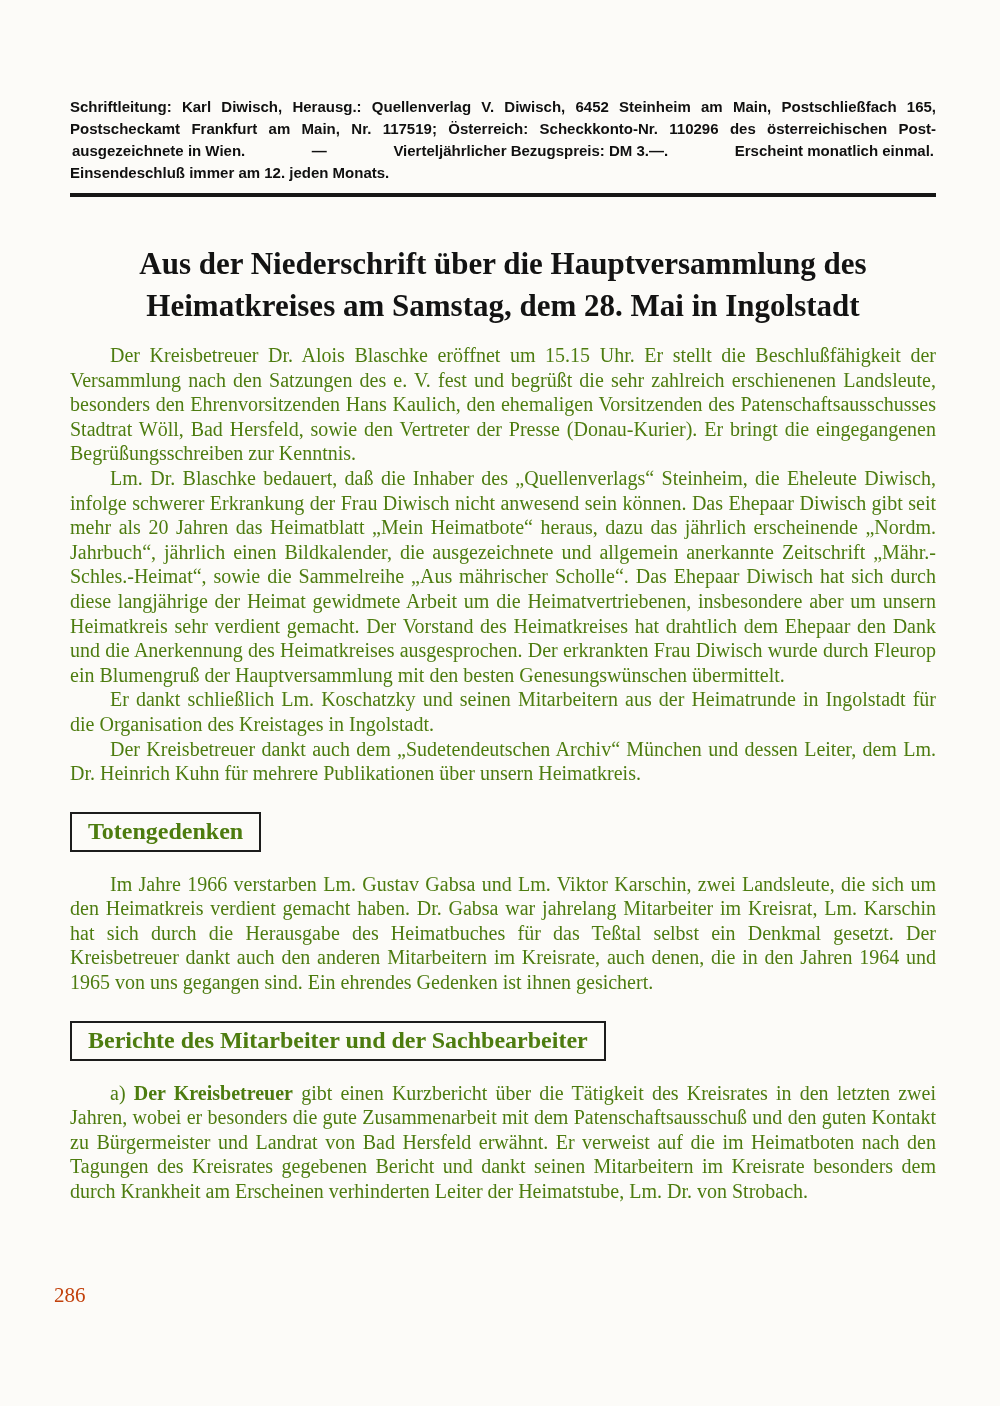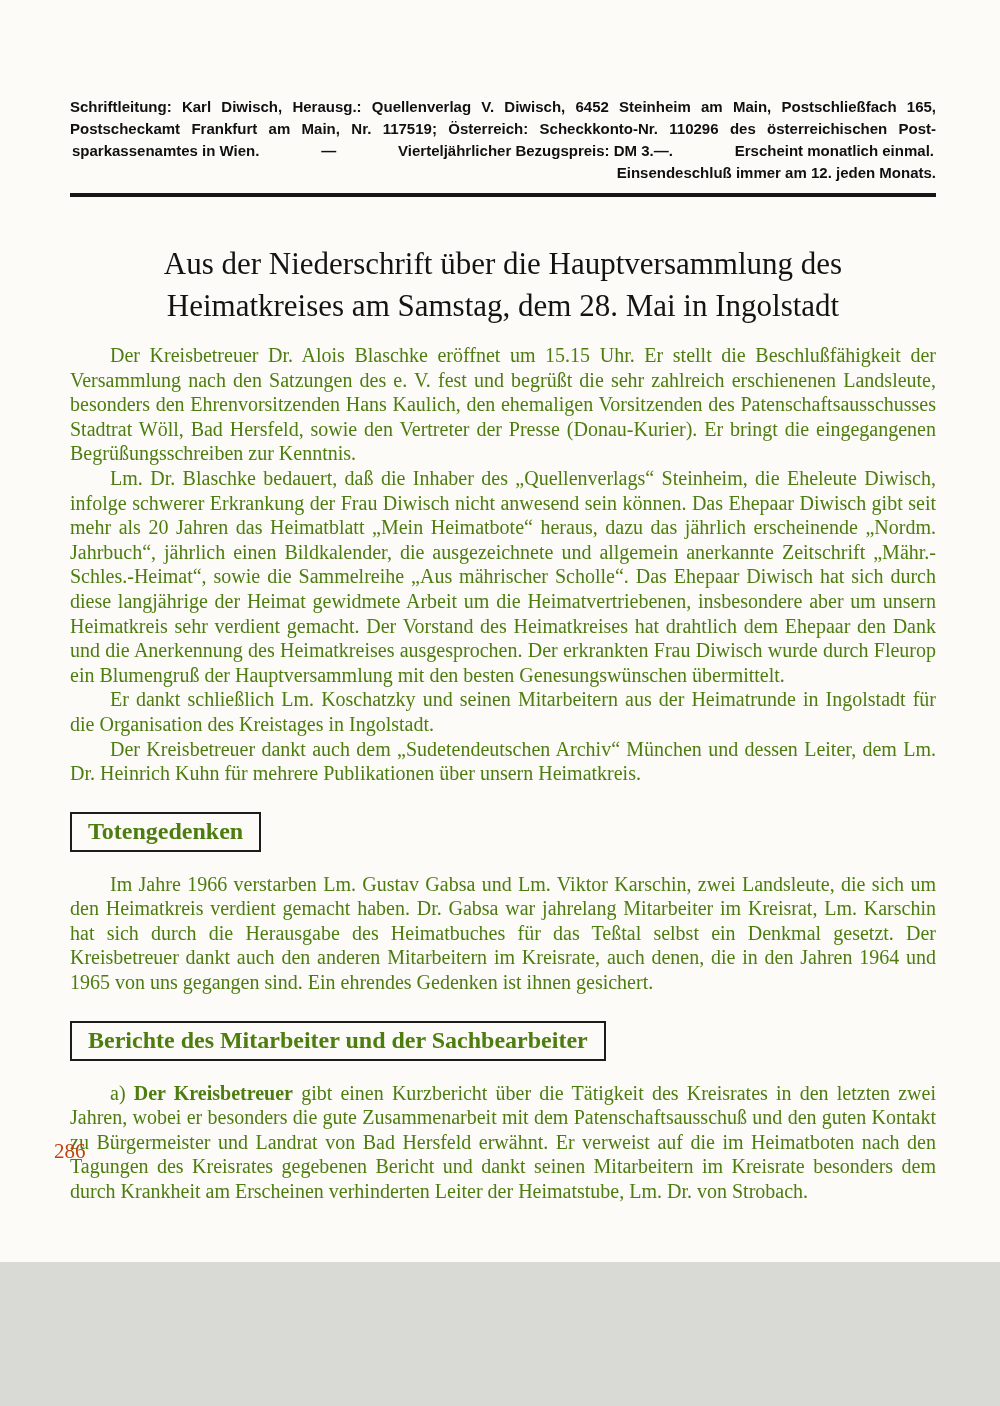--- a/index.html
+++ b/index.html
@@ -2,50 +2,50 @@
 <html><head>
 <meta charset="utf-8">
 <style>
   * { margin: 0; padding: 0; box-sizing: border-box; }
   html, body { background: #d9d9d6; }
   body { font-family: "Liberation Serif", serif; }
 
   .page {
     position: relative;
     width: 1000px;
-    height: 1262px;
+    height: 1406px;
     margin: 0 auto;
     background: #fcfbf8;
     padding: 96px 64px 40px 70px;
     color: #1b1b1b;
     overflow: hidden;
   }
 
   
   .masthead {
     font-family: "Liberation Sans", sans-serif;
     font-weight: bold;
     font-size: 15px;
     line-height: 22px;
     color: #101010;
   }
   .mh-justify { text-align: justify; text-align-last: justify; }
   .mh-line3 { display: flex; justify-content: space-between; align-items: baseline; padding: 0 2px; }
-  .mh-center { text-align: right; }
+  .mh-center { text-align: left; }
 
   .rule {
     border: none;
     border-top: 4px solid #161616;
     margin-top: 9px;
   }
 
   
   .title {
     font-family: "Liberation Serif", serif;
-    font-weight: normal;
+    font-weight: bold;
     font-size: 31px;
     line-height: 42px;
     text-align: center;
     margin: 46px 0 16px 0;
     color: #131313;
   }
   .title-line { display: block; }
 
   
   .article-body {
@@ -82,21 +82,21 @@
 </style>
 </head>
 <body>
 
 <div class="page">
 
   <header class="masthead">
     <div class="mh-line mh-justify">Schriftleitung: Karl Diwisch, Herausg.: Quellenverlag V. Diwisch, 6452 Steinheim am Main, Postschließfach 165,</div>
     <div class="mh-line mh-justify">Postscheckamt Frankfurt am Main, Nr. 117519; Österreich: Scheckkonto-Nr. 110296 des österreichischen Post-</div>
     <div class="mh-line mh-line3">
-      <span>sparkassenamtes in Wien.</span>
+      <span>ausgezeichnete in Wien.</span>
       <span>—</span>
       <span>Vierteljährlicher Bezugspreis: DM 3.—.</span>
       <span>Erscheint monatlich einmal.</span>
     </div>
     <div class="mh-line mh-center">Einsendeschluß immer am 12. jeden Monats.</div>
   </header>
 
   <hr class="rule">
 
   <h1 class="title">

